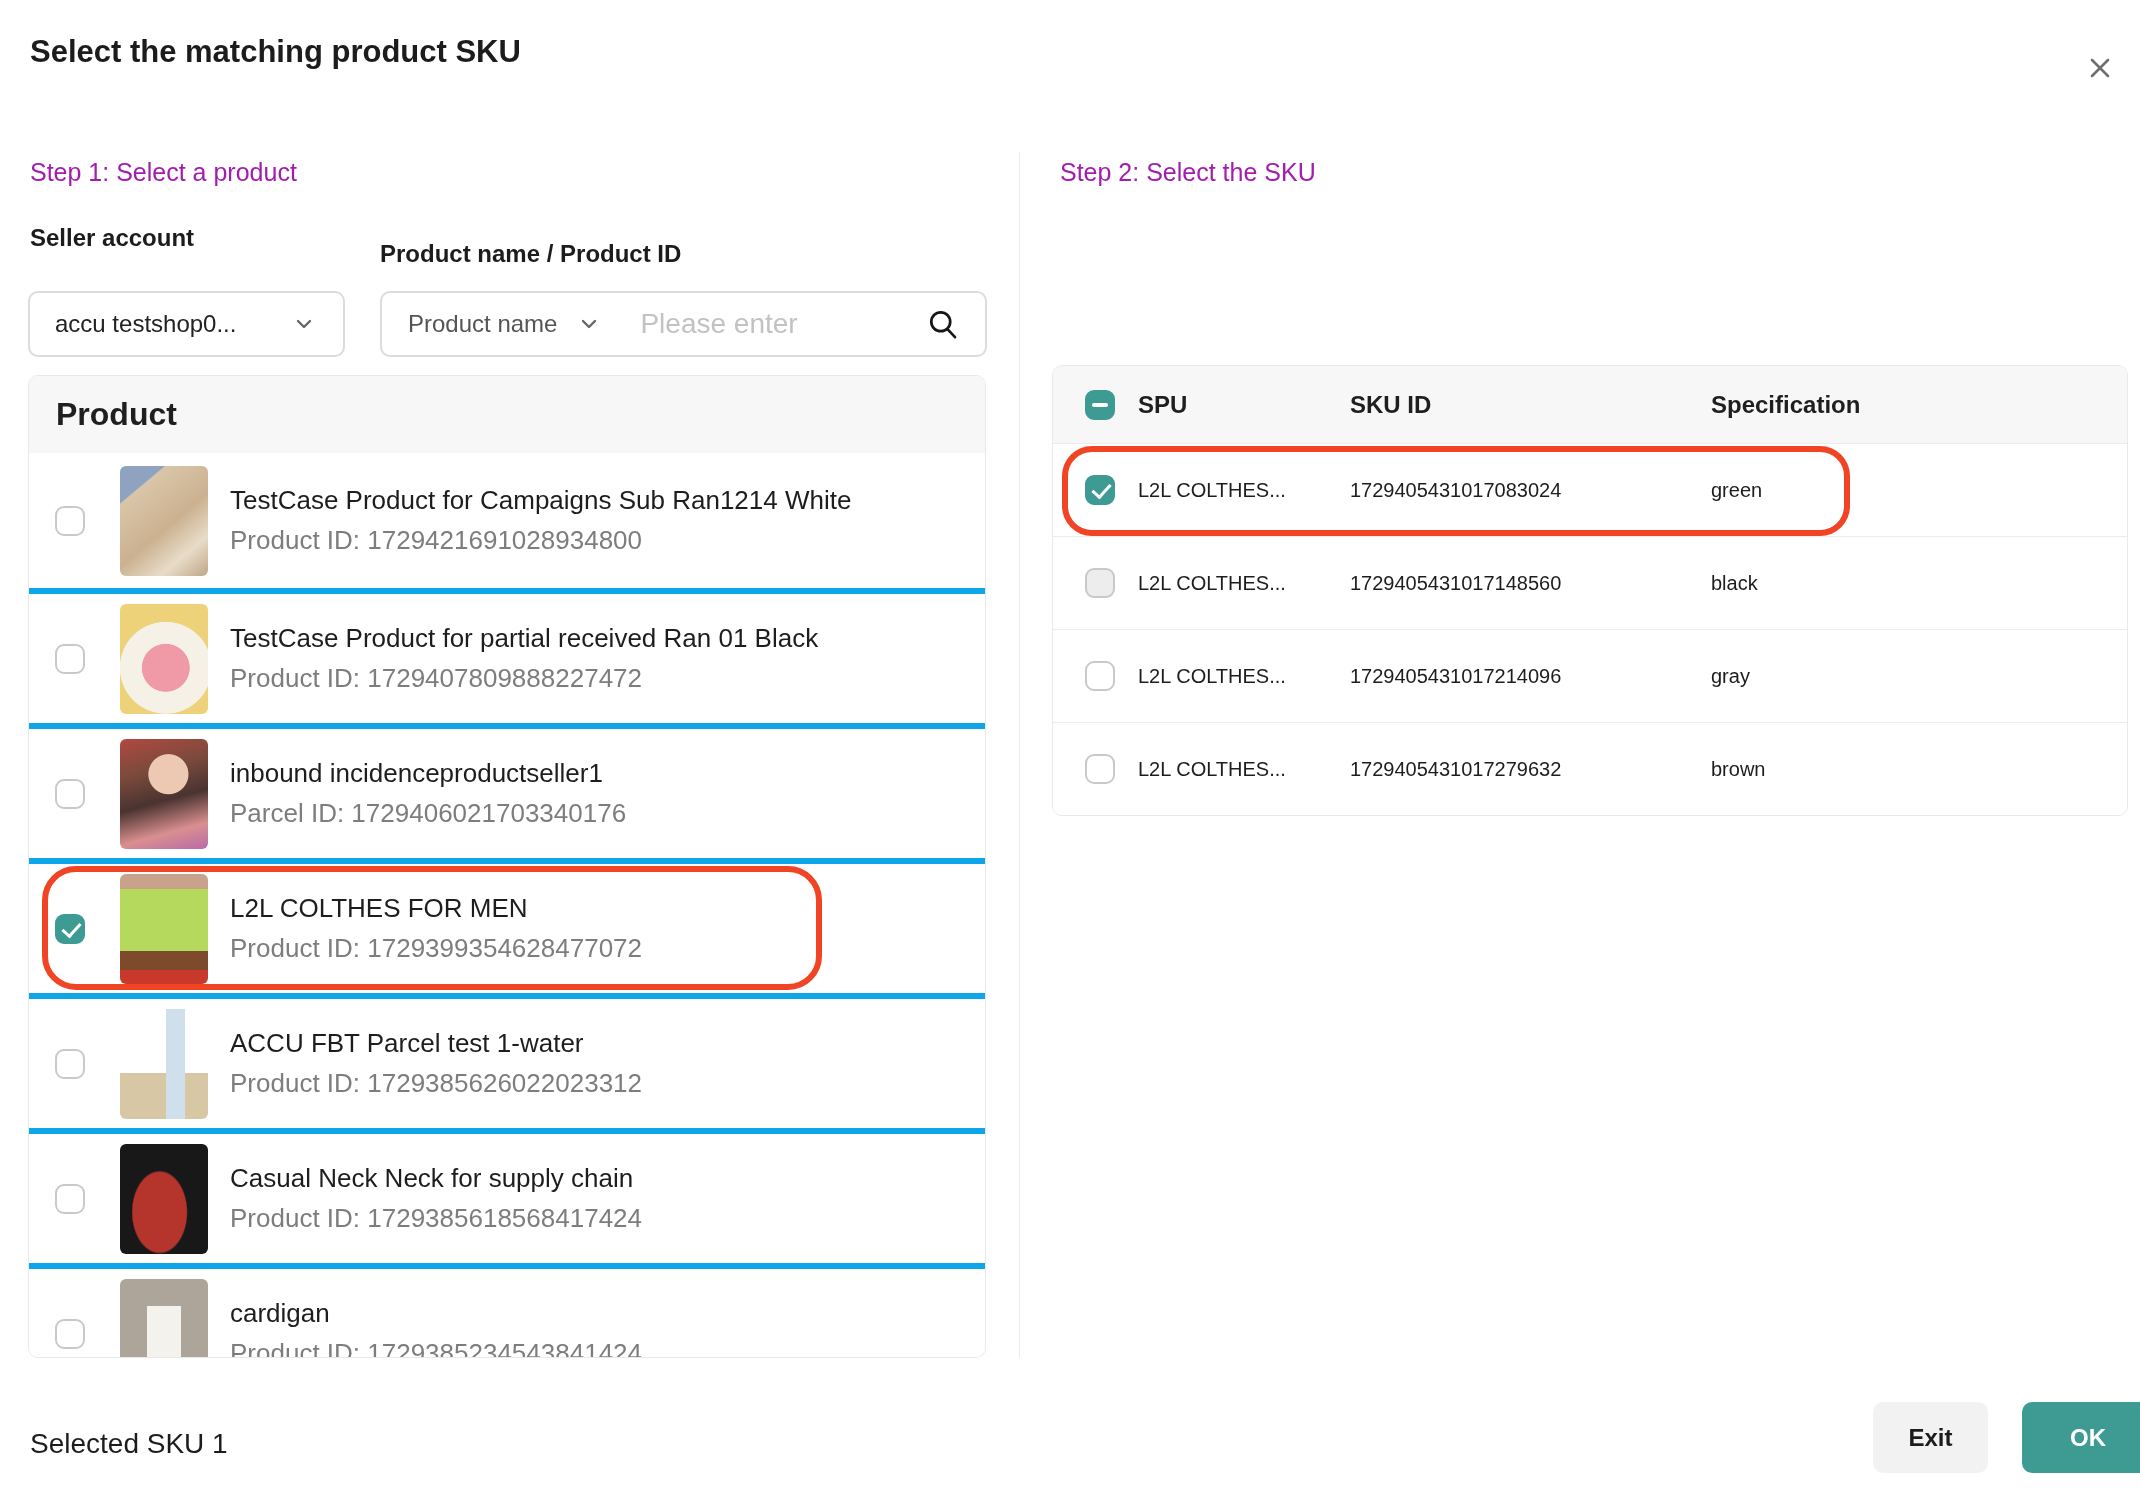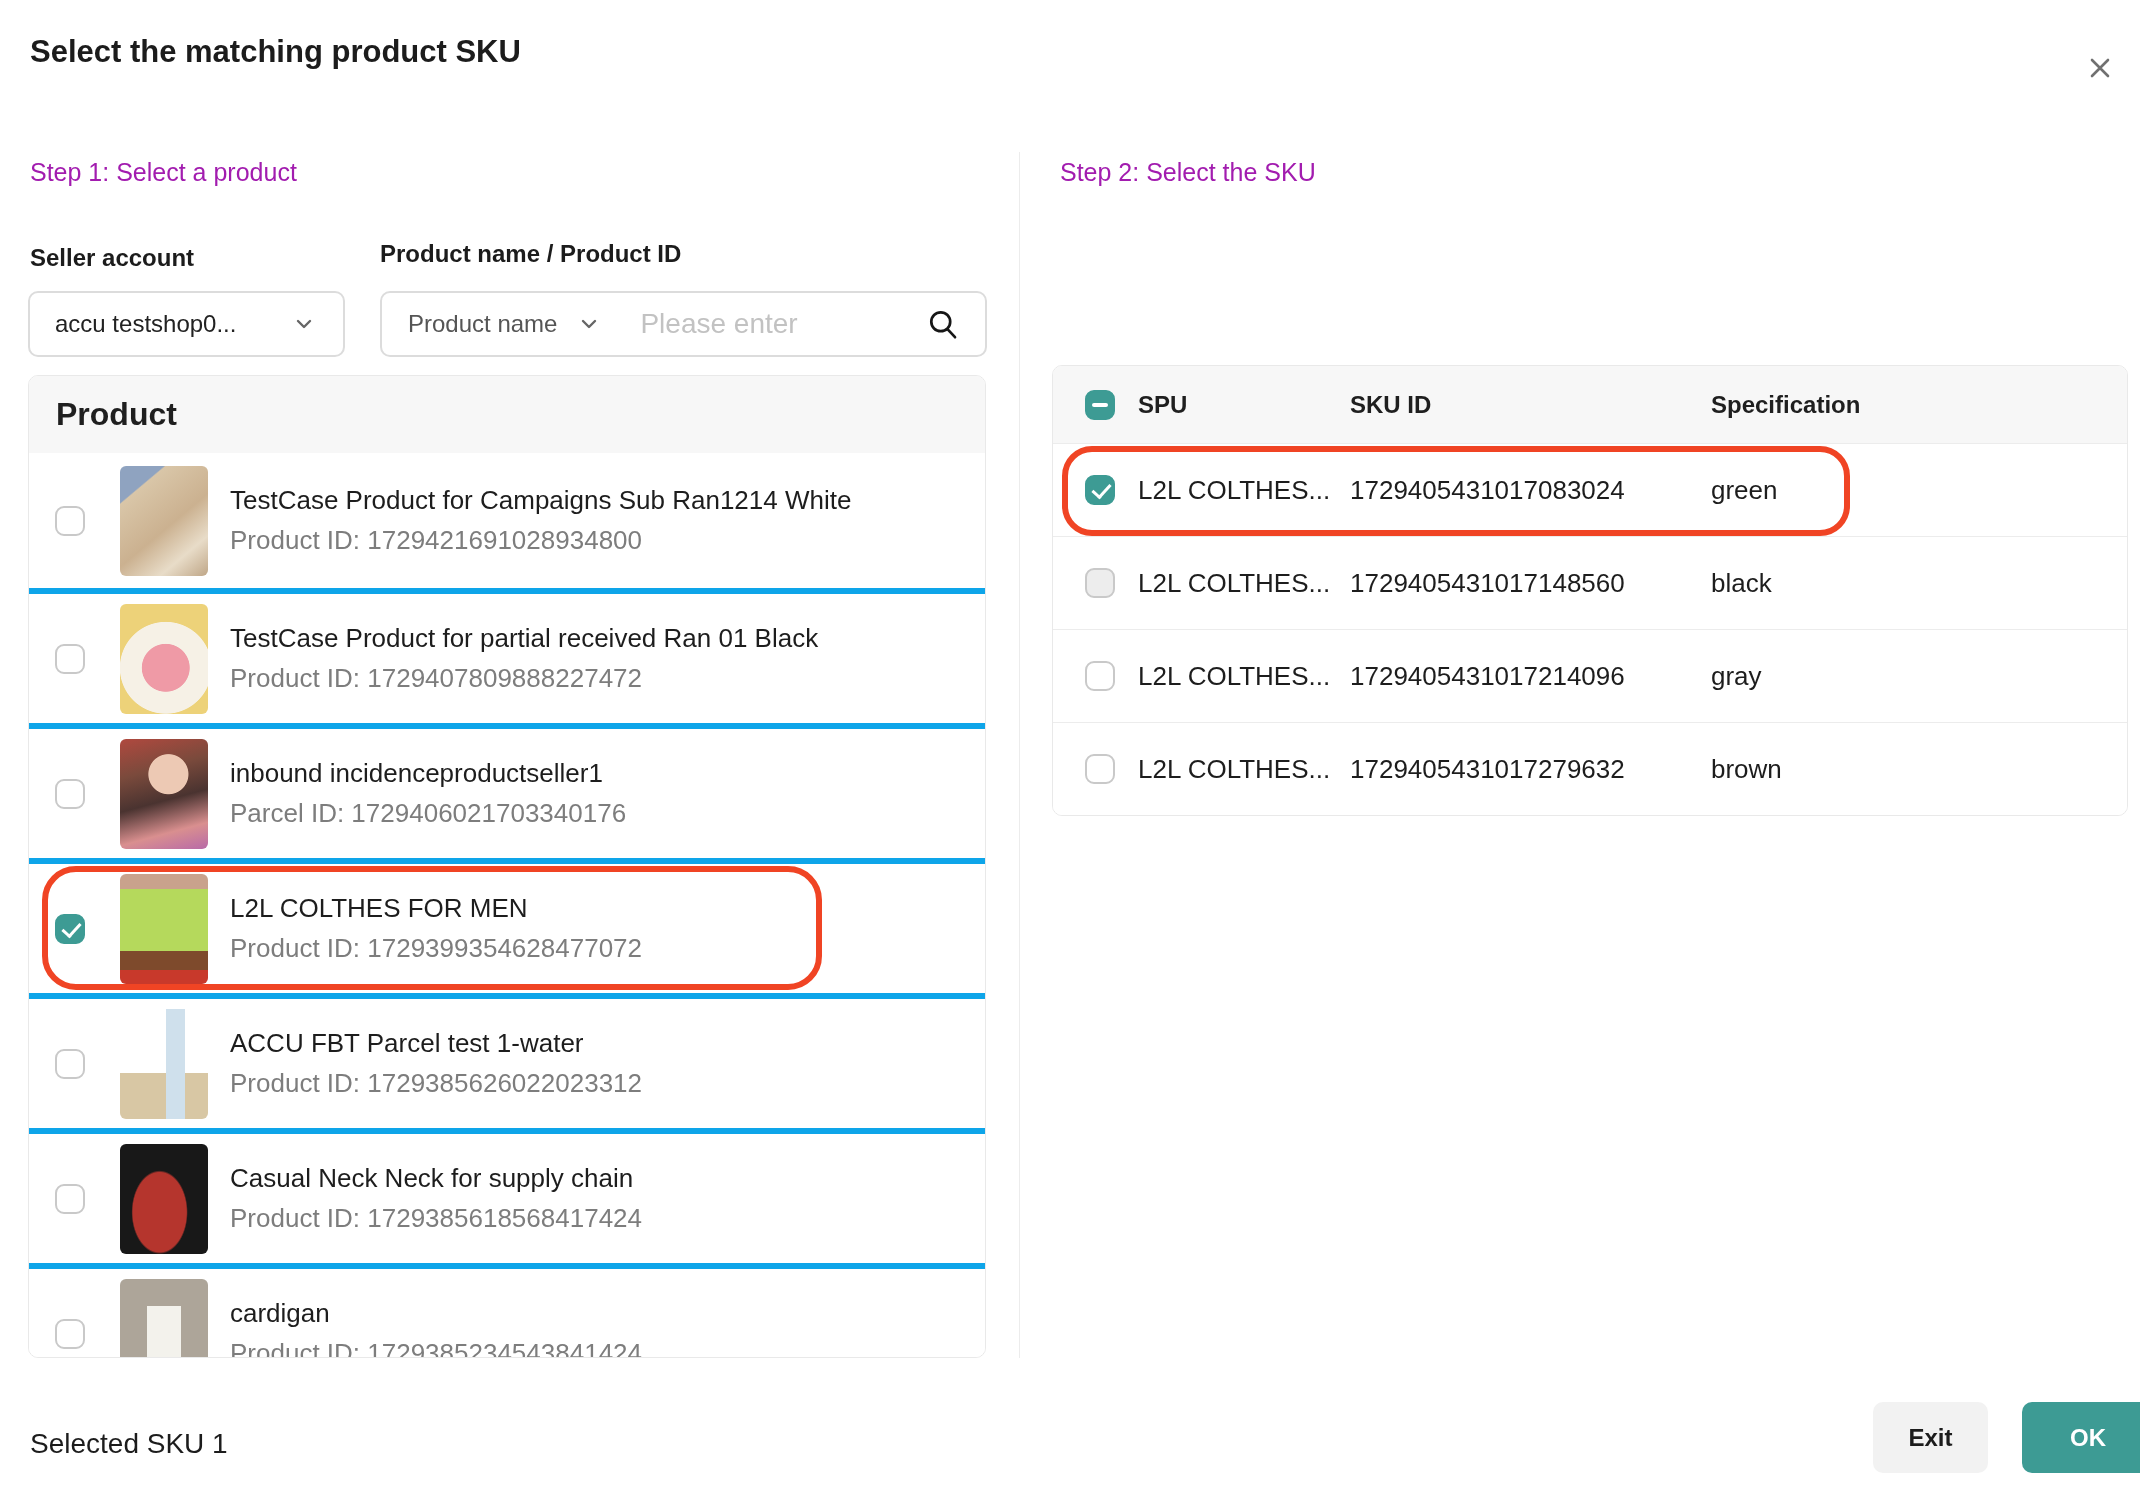--- a/index.html
+++ b/index.html
@@ -9,21 +9,21 @@
   .abs { position:absolute; }
 
   .modal-title { left:30px; top:34px; font-size:31px; font-weight:700; color:#1c1c1c; }
   .close-btn { left:2076px; top:44px; width:48px; height:48px; background:none; border:none; cursor:pointer; display:flex; align-items:center; justify-content:center; }
 
   .step-heading { font-size:25px; font-weight:400; color:#a21caf; }
   .step1-heading { left:30px; top:158px; }
   .step2-heading { left:1060px; top:158px; }
 
   .field-label { font-size:24px; font-weight:600; color:#1c1c1c; }
-  .seller-label { left:30px; top:244px;text-align:right; }
+  .seller-label { left:30px; top:224px;text-align:right; }
   .product-label { left:380px; top:240px; }
 
   .seller-select { left:28px; top:291px; width:317px; height:66px; border:2px solid #dcdcdc; border-radius:10px;
     display:flex; align-items:center; padding:0 26px 0 25px; font-size:24px; color:#222; background:#fff; cursor:pointer; }
   .seller-select .chev { margin-left:auto; }
 
   .search-box { left:380px; top:291px; width:607px; height:66px; border:2px solid #dcdcdc; border-radius:10px;
     display:flex; align-items:center; padding:0 24px 0 26px; background:#fff; }
   .search-type { display:flex; align-items:center; font-size:24px; color:#555; gap:19px; cursor:pointer; flex:none; }
   .search-box input { margin-left:38px; flex:1; min-width:0; border:none; outline:none; font-size:28px; color:#0369a1; background:transparent; }
@@ -53,21 +53,21 @@
 
   
   .sku-table { left:1052px; top:365px; width:1076px; border:1px solid #e9e9e9; border-radius:10px; overflow:hidden; background:#fff; }
   .sku-header { height:77px; background:#f7f7f7; display:flex; align-items:center; }
   .sku-row { height:93px; display:flex; align-items:center; border-top:1px solid #ececec; background:#fff; cursor:pointer; }
   .sku-table .checkbox { margin-left:32px; }
   .col-spu { margin-left:23px; width:212px; flex:none; }
   .col-id  { width:361px; flex:none; }
   .col-spec{ flex:1; }
   .th { font-size:24px; font-weight:600; color:#1f1f1f; }
-  .cell { font-size:26px; color:#1d1d1d; white-space:nowrap; }
+  .cell { font-size:20px; color:#1d1d1d; white-space:nowrap; }
 
   
   .checkbox { width:30px; height:30px; border:2px solid #c9c9c9; border-radius:9px; background:#fff; position:relative; flex:none; display:inline-block; }
   .checkbox.checked, .checkbox.indeterminate { background:#3d9b94; border-color:#3d9b94; }
   .checkbox.checked::after { content:''; position:absolute; left:9px; top:3px; width:8px; height:15px;
     border:solid #fff; border-width:0 3px 3px 0; transform:rotate(42deg); }
   .checkbox.indeterminate::after { content:''; position:absolute; left:5px; top:11px; width:16px; height:4px; background:#fff; border-radius:2px; }
   .checkbox.unchecked-filled { background:#ededed; }
 
   

